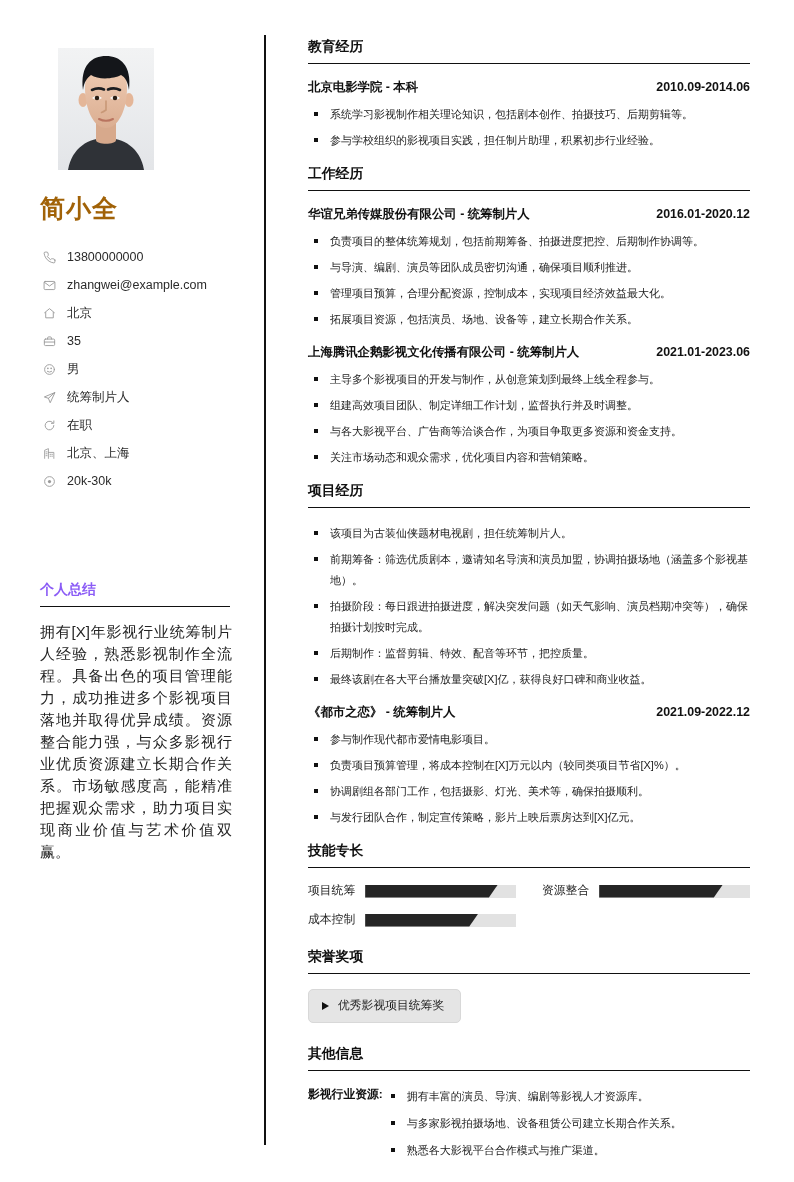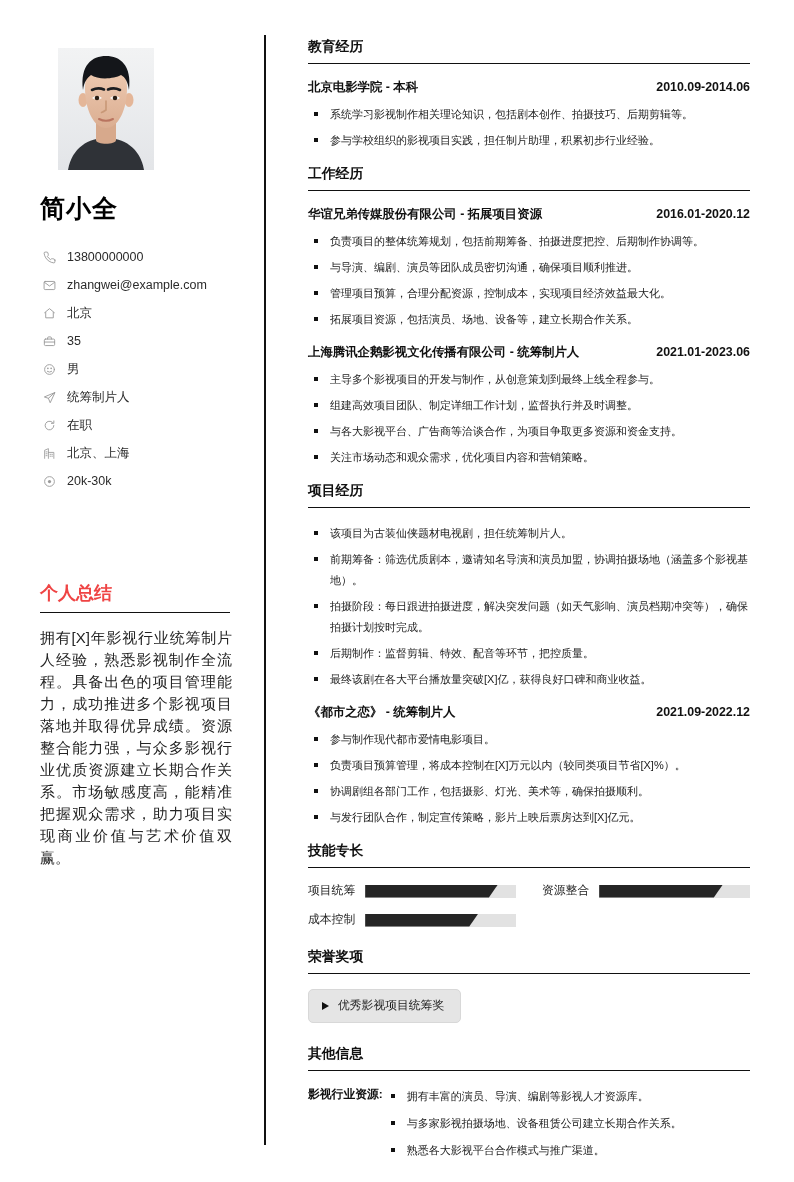--- a/index.html
+++ b/index.html
@@ -44,21 +44,21 @@
     background: #e9eaec;
     position: relative;
   }
   .photo svg { display: block; width: 96px; height: 122px; }
 
   .person-name {
     margin: 22px 0 0 0;
     font-size: 25px;
     font-weight: bold;
     letter-spacing: 1px;
-    color: #000000;
+    color: #a16207;
   }
 
   .contact-list {
     margin-top: 18px;
     list-style: none;
   }
   .contact-item {
     display: flex;
     align-items: center;
     height: 28px;
@@ -72,23 +72,23 @@
     align-items: center;
     justify-content: center;
     margin-right: 9px;
     color: #9a9a9a;
   }
   .contact-item .ic svg { display: block; }
   .contact-item .txt { white-space: nowrap; }
 
   .side-section { margin-top: 86px; }
   .side-heading {
-    font-size: 18px;
-    font-weight: bold;
-    color: #ef4444;
+    font-size: 14px;
+    font-weight: bold;
+    color: #8b5cf6;
     padding-bottom: 7px;
     border-bottom: 1.6px solid #111;
     width: 190px;
     margin-top: 28px;
   }
   .summary-text {
     margin-top: 14px;
     font-size: 15px;
     line-height: 22px;
     color: #242424;
@@ -382,21 +382,21 @@
           <li>参与学校组织的影视项目实践，担任制片助理，积累初步行业经验。</li>
         </ul>
       </div>
     </section>
 
     <section class="section">
       <div class="section-heading">工作经历</div>
 
       <div class="entry">
         <div class="entry-head">
-          <span class="entry-title">华谊兄弟传媒股份有限公司 - 拓展项目资源</span>
+          <span class="entry-title">华谊兄弟传媒股份有限公司 - 统筹制片人</span>
           <span class="entry-date">2016.01-2020.12</span>
         </div>
         <ul class="bullets">
           <li>负责项目的整体统筹规划，包括前期筹备、拍摄进度把控、后期制作协调等。</li>
           <li>与导演、编剧、演员等团队成员密切沟通，确保项目顺利推进。</li>
           <li>管理项目预算，合理分配资源，控制成本，实现项目经济效益最大化。</li>
           <li>拓展项目资源，包括演员、场地、设备等，建立长期合作关系。</li>
         </ul>
       </div>
 

